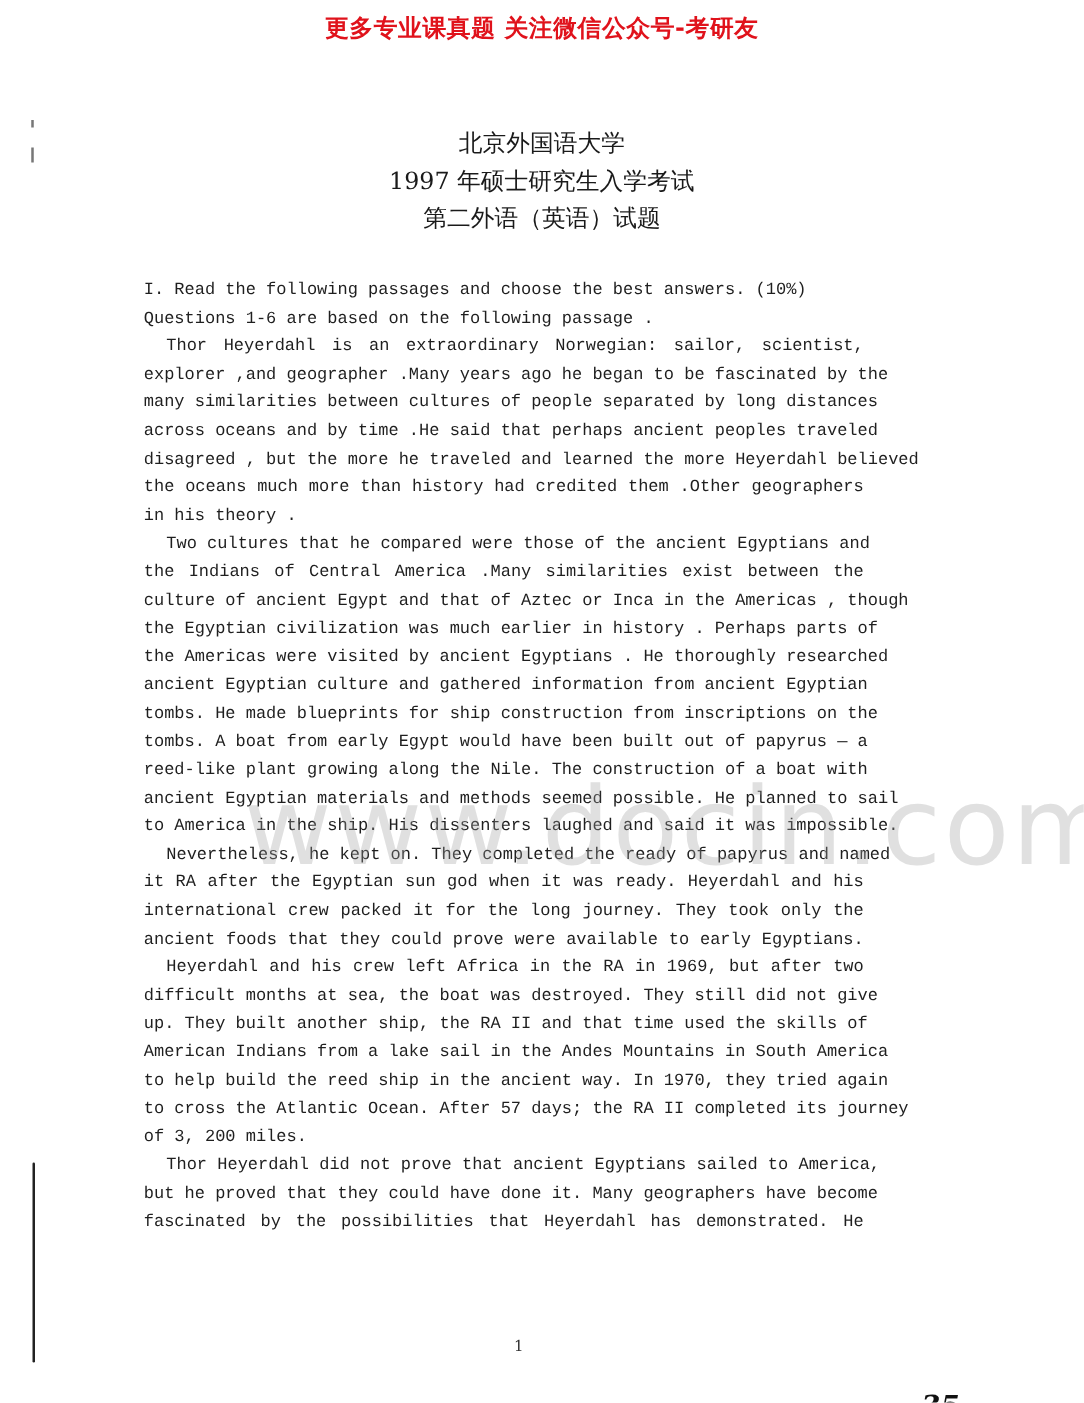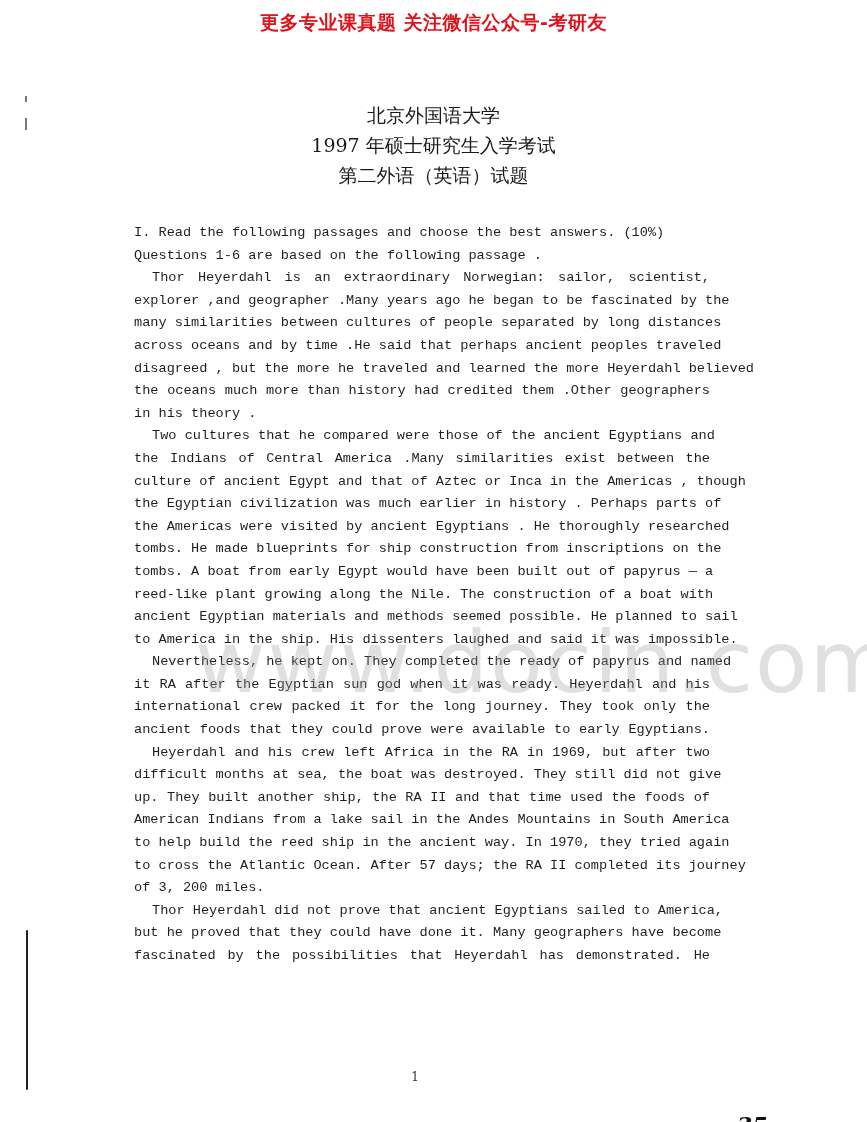--- a/index.html
+++ b/index.html
@@ -35,21 +35,21 @@
       text-align: center;
       font-family: "DejaVu Serif", serif;
       font-size: 19px;
       line-height: 30px;
       color: #1a1a1a;
     }
     .title-line { display: block; }
     .body-text {
       position: absolute;
       top: 222px;
-      left: 134px;
+      left: 115px;
       width: 576px;
       font-family: "Liberation Mono", "DejaVu Sans Mono", monospace;
       font-size: 13.6px;
       line-height: 22.6px;
       color: #1f1f1f;
     }
     .line {
       display: block;
       white-space: nowrap;
       text-align: justify;
@@ -128,34 +128,35 @@
   <span class="line">across oceans and by time .He said that perhaps ancient peoples traveled</span>
   <span class="line">disagreed , but the more he traveled and learned the more Heyerdahl believed</span>
   <span class="line">the oceans much more than history had credited them .Other geographers</span>
   <span class="line last">in his theory .</span>
 
   <span class="line indent">Two cultures that he compared were those of the ancient Egyptians and</span>
   <span class="line">the Indians of Central America .Many similarities exist between the</span>
   <span class="line">culture of ancient Egypt and that of Aztec or Inca in the Americas , though</span>
   <span class="line">the Egyptian civilization was much earlier in history . Perhaps parts of</span>
   <span class="line">the Americas were visited by ancient Egyptians . He thoroughly researched</span>
+  <span class="line">ancient Egyptian culture and gathered information from ancient Egyptian</span>
   <span class="line">tombs.  He made blueprints for ship construction from inscriptions on the</span>
   <span class="line">tombs. A boat from early Egypt would have been built out of papyrus — a</span>
   <span class="line">reed-like plant growing along the Nile. The construction of a boat with</span>
   <span class="line">ancient Egyptian materials and methods seemed possible. He planned to sail</span>
   <span class="line">to America in the ship. His dissenters laughed and said it was impossible.</span>
 
   <span class="line indent">Nevertheless, he kept on. They completed the ready of papyrus and named</span>
   <span class="line">it RA after the Egyptian sun god when it was ready. Heyerdahl and his</span>
   <span class="line">international crew packed it for the long journey. They took only the</span>
   <span class="line">ancient foods that they could prove were available to early Egyptians.</span>
 
   <span class="line indent">Heyerdahl and his crew left Africa in the RA in 1969, but after two</span>
   <span class="line">difficult months at sea,  the boat was destroyed. They still did not give</span>
-  <span class="line">up. They built another ship, the RA II and that time used the foods of</span>
+  <span class="line">up. They built another ship, the RA II and that time used the skills of</span>
   <span class="line">American Indians from a lake sail in the Andes Mountains in South America</span>
   <span class="line">to help build the reed ship in the ancient way. In 1970, they tried again</span>
   <span class="line">to cross the Atlantic Ocean.  After 57 days; the RA II completed its journey</span>
   <span class="line last">of  3, 200 miles.</span>
 
   <span class="line indent">Thor Heyerdahl did not prove that ancient Egyptians sailed to  America,</span>
   <span class="line">but he proved that they could have done it. Many geographers have become</span>
   <span class="line">fascinated by the possibilities that Heyerdahl has demonstrated. He</span>
 </div>
 

